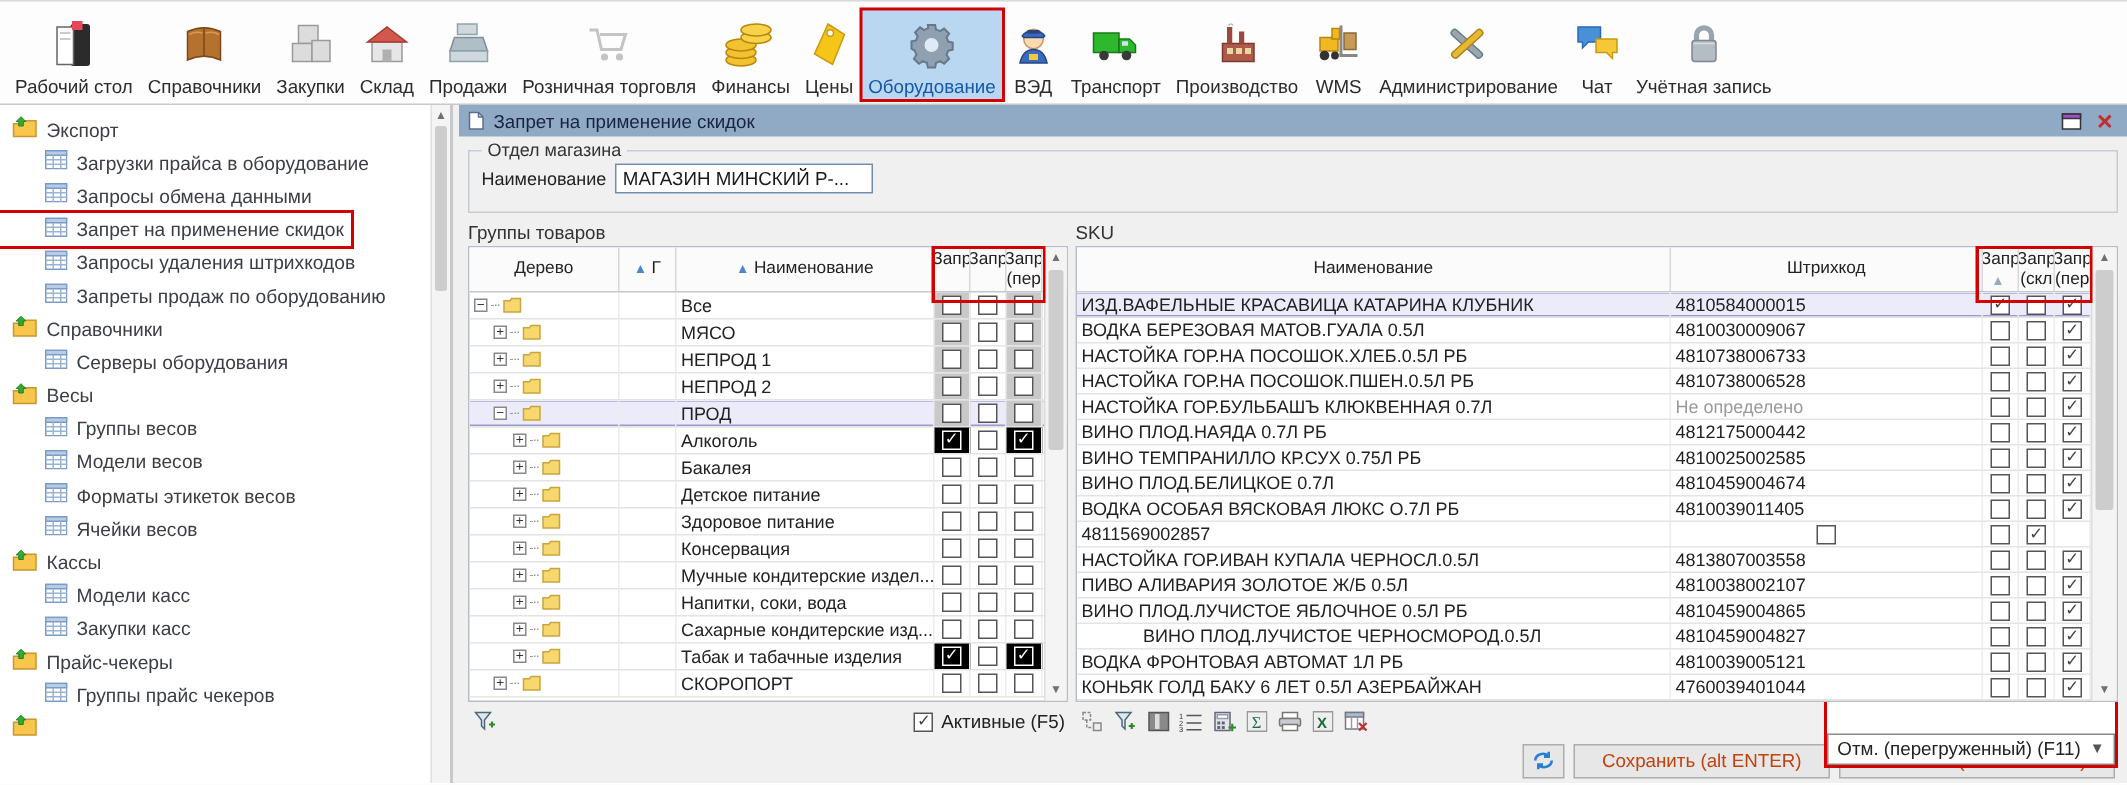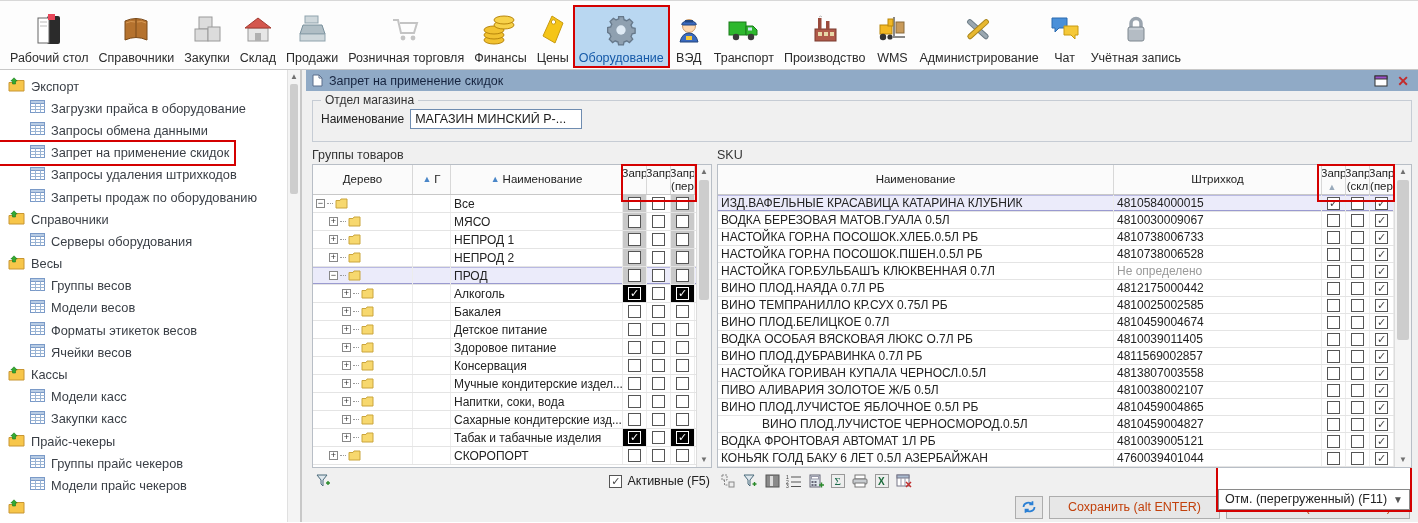--- a/index.html
+++ b/index.html
@@ -417,28 +417,20 @@
           </svg></div>
         <div>Прайс-чекеры</div>
       </div>
       <div class="sb-item leaf">
         <div><svg width="15" height="13">
             <rect x="0.5" y="0.5" width="14" height="12" fill="#fff" stroke="#7a9ac8"></rect>
             <rect x="0.5" y="0.5" width="14" height="3" fill="#b8cce4" stroke="#7a9ac8"></rect>
             <path d="M5.5 3.5 V12.5 M10.5 3.5 V12.5 M0.5 6.5 H14.5 M0.5 9.5 H14.5" stroke="#9ab4d4" fill="none"></path>
           </svg></div>
         <div>Группы прайс чекеров</div>
-      </div>
-      <div class="sb-item leaf">
-        <div><svg width="15" height="13">
-            <rect x="0.5" y="0.5" width="14" height="12" fill="#fff" stroke="#7a9ac8"></rect>
-            <rect x="0.5" y="0.5" width="14" height="3" fill="#b8cce4" stroke="#7a9ac8"></rect>
-            <path d="M5.5 3.5 V12.5 M10.5 3.5 V12.5 M0.5 6.5 H14.5 M0.5 9.5 H14.5" stroke="#9ab4d4" fill="none"></path>
-          </svg></div>
-        <div>Модели прайс чекеров</div>
       </div>
       <div class="sb-item ">
         <div><svg width="17" height="15">
             <path d="M1 5.5 h5.5 l1.5-2 H16 v10.5 H1z" fill="#f7c64a" stroke="#c89632"></path>
             <path d="M4.5 7 V4 H2.8 L6 0.8 9.2 4 H7.5 v3z" fill="#33aa33" stroke="#1d7a1d" stroke-width="0.6"></path>
           </svg></div>
         <div></div>
       </div>
     </div>
 
@@ -954,21 +946,20 @@
                   </div>
                   <div class="chk tcell">
                     <div class="box"></div>
                   </div>
                   <div class="chk tcell">
                     <div class="box">✓</div>
                   </div>
                   <div class="tcell"></div>
                 </div>
                 <div class="trow" style="grid-template-columns: 1fr 208px 24px 24px 24px 17px; height: 17px;">
-                  <div class="tcell">ВИНО ПЛОД.ДУБРАВИНКА 0.7Л РБ</div>
                   <div class="tcell">4811569002857</div>
                   <div class="chk tcell">
                     <div class="box"></div>
                   </div>
                   <div class="chk tcell">
                     <div class="box"></div>
                   </div>
                   <div class="chk tcell">
                     <div class="box">✓</div>
                   </div>

